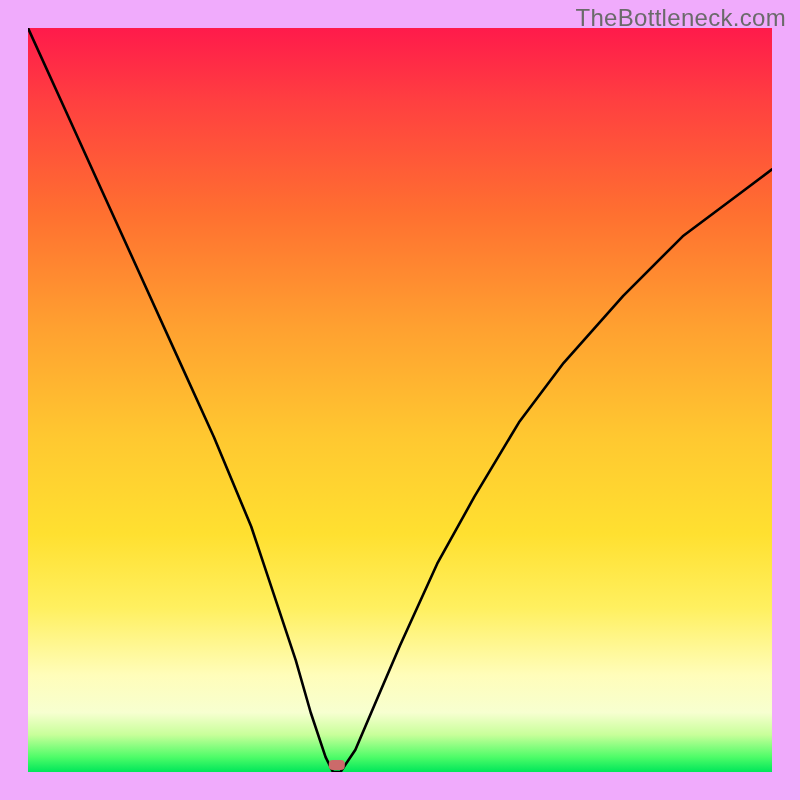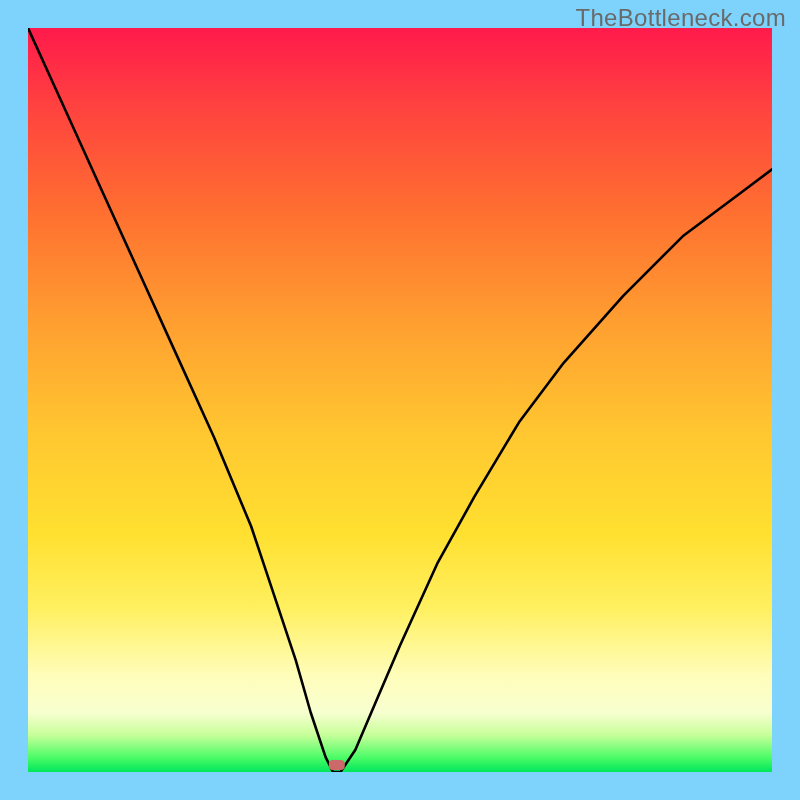--- a/index.html
+++ b/index.html
@@ -7,21 +7,21 @@
     padding: 0;
     width: 800px;
     height: 800px;
     background: #000;
     font-family: Arial, Helvetica, sans-serif;
   }
   .frame {
     position: relative;
     width: 800px;
     height: 800px;
-    background: #7dd3fc;
+    background: #f0abfc;
   }
   .watermark {
     position: absolute;
     top: 4px;
     right: 14px;
     color: #6a6a6a;
     font-size: 24px;
     font-weight: 500;
     letter-spacing: 0.3px;
     z-index: 5;

